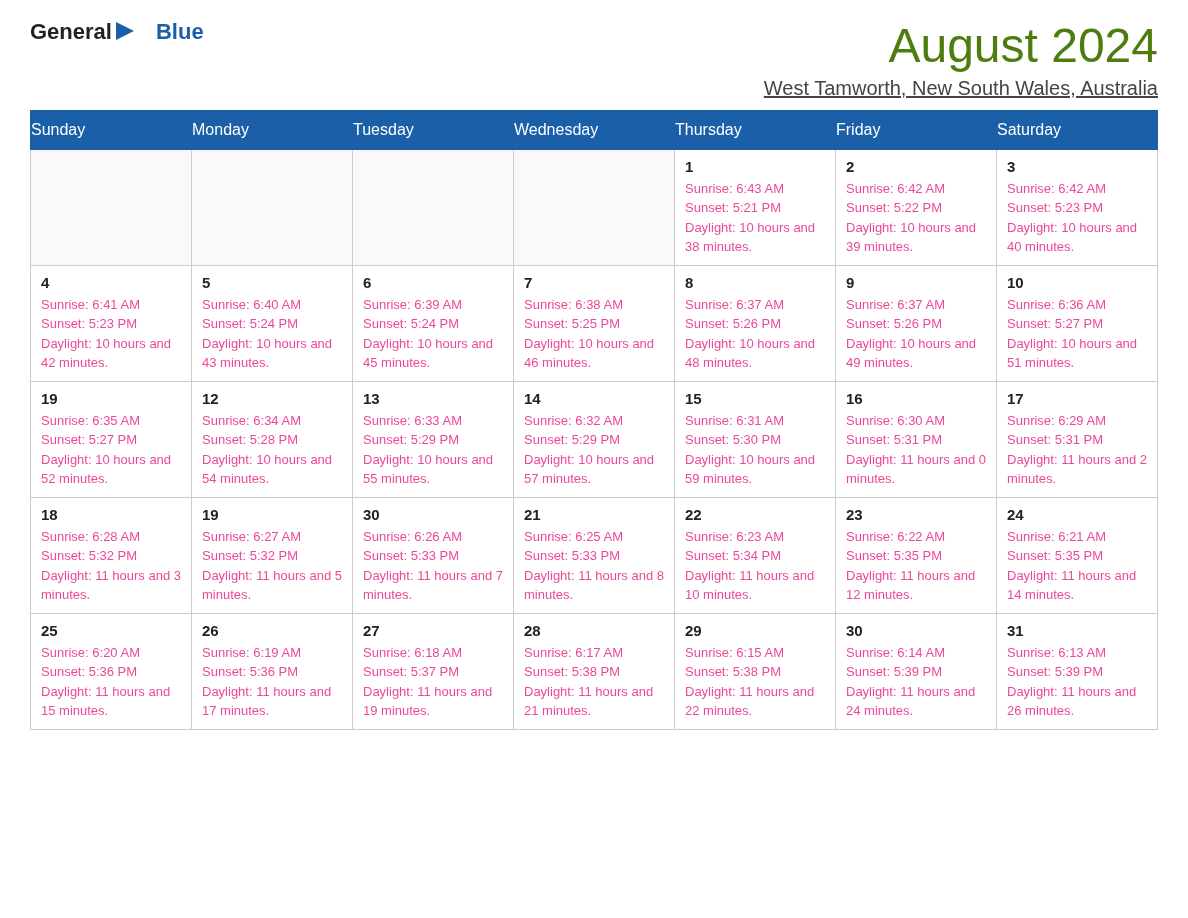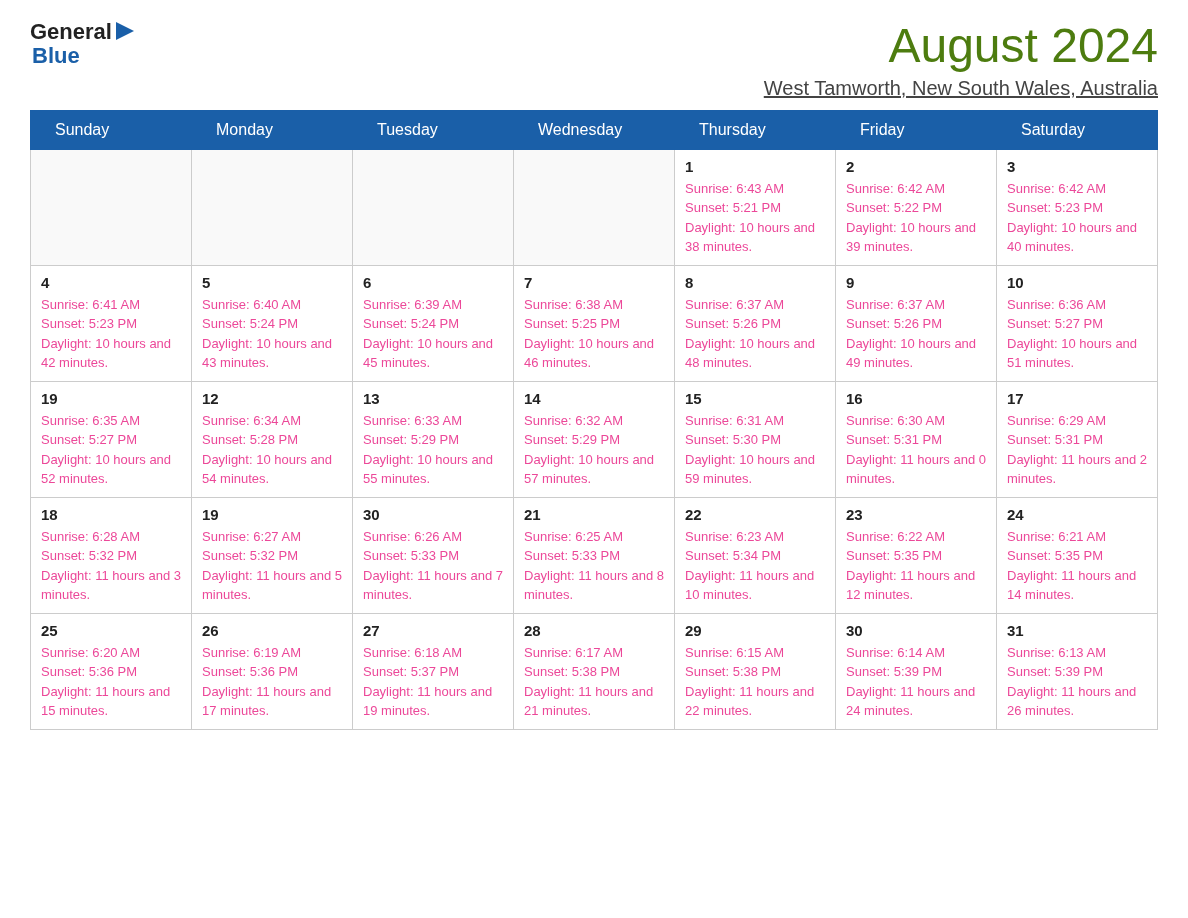--- a/index.html
+++ b/index.html
@@ -49,21 +49,21 @@
     .calendar-table {
       width: 100%;
       border-collapse: collapse;
       border: 1px solid #aaa;
       margin-top: 10px;
     }
     .calendar-table th {
       background-color: #1a5fa8;
       color: #fff;
       font-size: 16px;
-      padding: 10px 24px;
+      padding: 10px 0;
       text-align: left;
       font-weight: normal;
       border: 1px solid #1a5fa8;
     }
     .calendar-table td {
       vertical-align: top;
       padding: 8px 10px;
       border: 1px solid #ccc;
       font-size: 13px;
       color: #222;
@@ -90,21 +90,21 @@
     }
     tr td:first-child {
       border-left: 1px solid #ccc;
     }
   </style>
 </head>
 <body>
 
 <div class="header-area">
   <div class="logo">
-    <div style="display:flex; flex-direction:column; line-height:1.1;">
+    <div style="display:flex; line-height:1.1;gap:20px;">
       <div style="display:flex; align-items:center;">
         <span class="logo-text-general">General</span>
         <div style="display:inline-block; margin-left:4px; margin-top:2px;">
           <svg width="18" height="18" viewBox="0 0 18 18">
             <polygon points="0,0 18,9 0,18" fill="#1a5fa8"></polygon>
           </svg>
         </div>
       </div>
       <span class="logo-text-blue" style="margin-left:2px;">Blue</span>
     </div>

